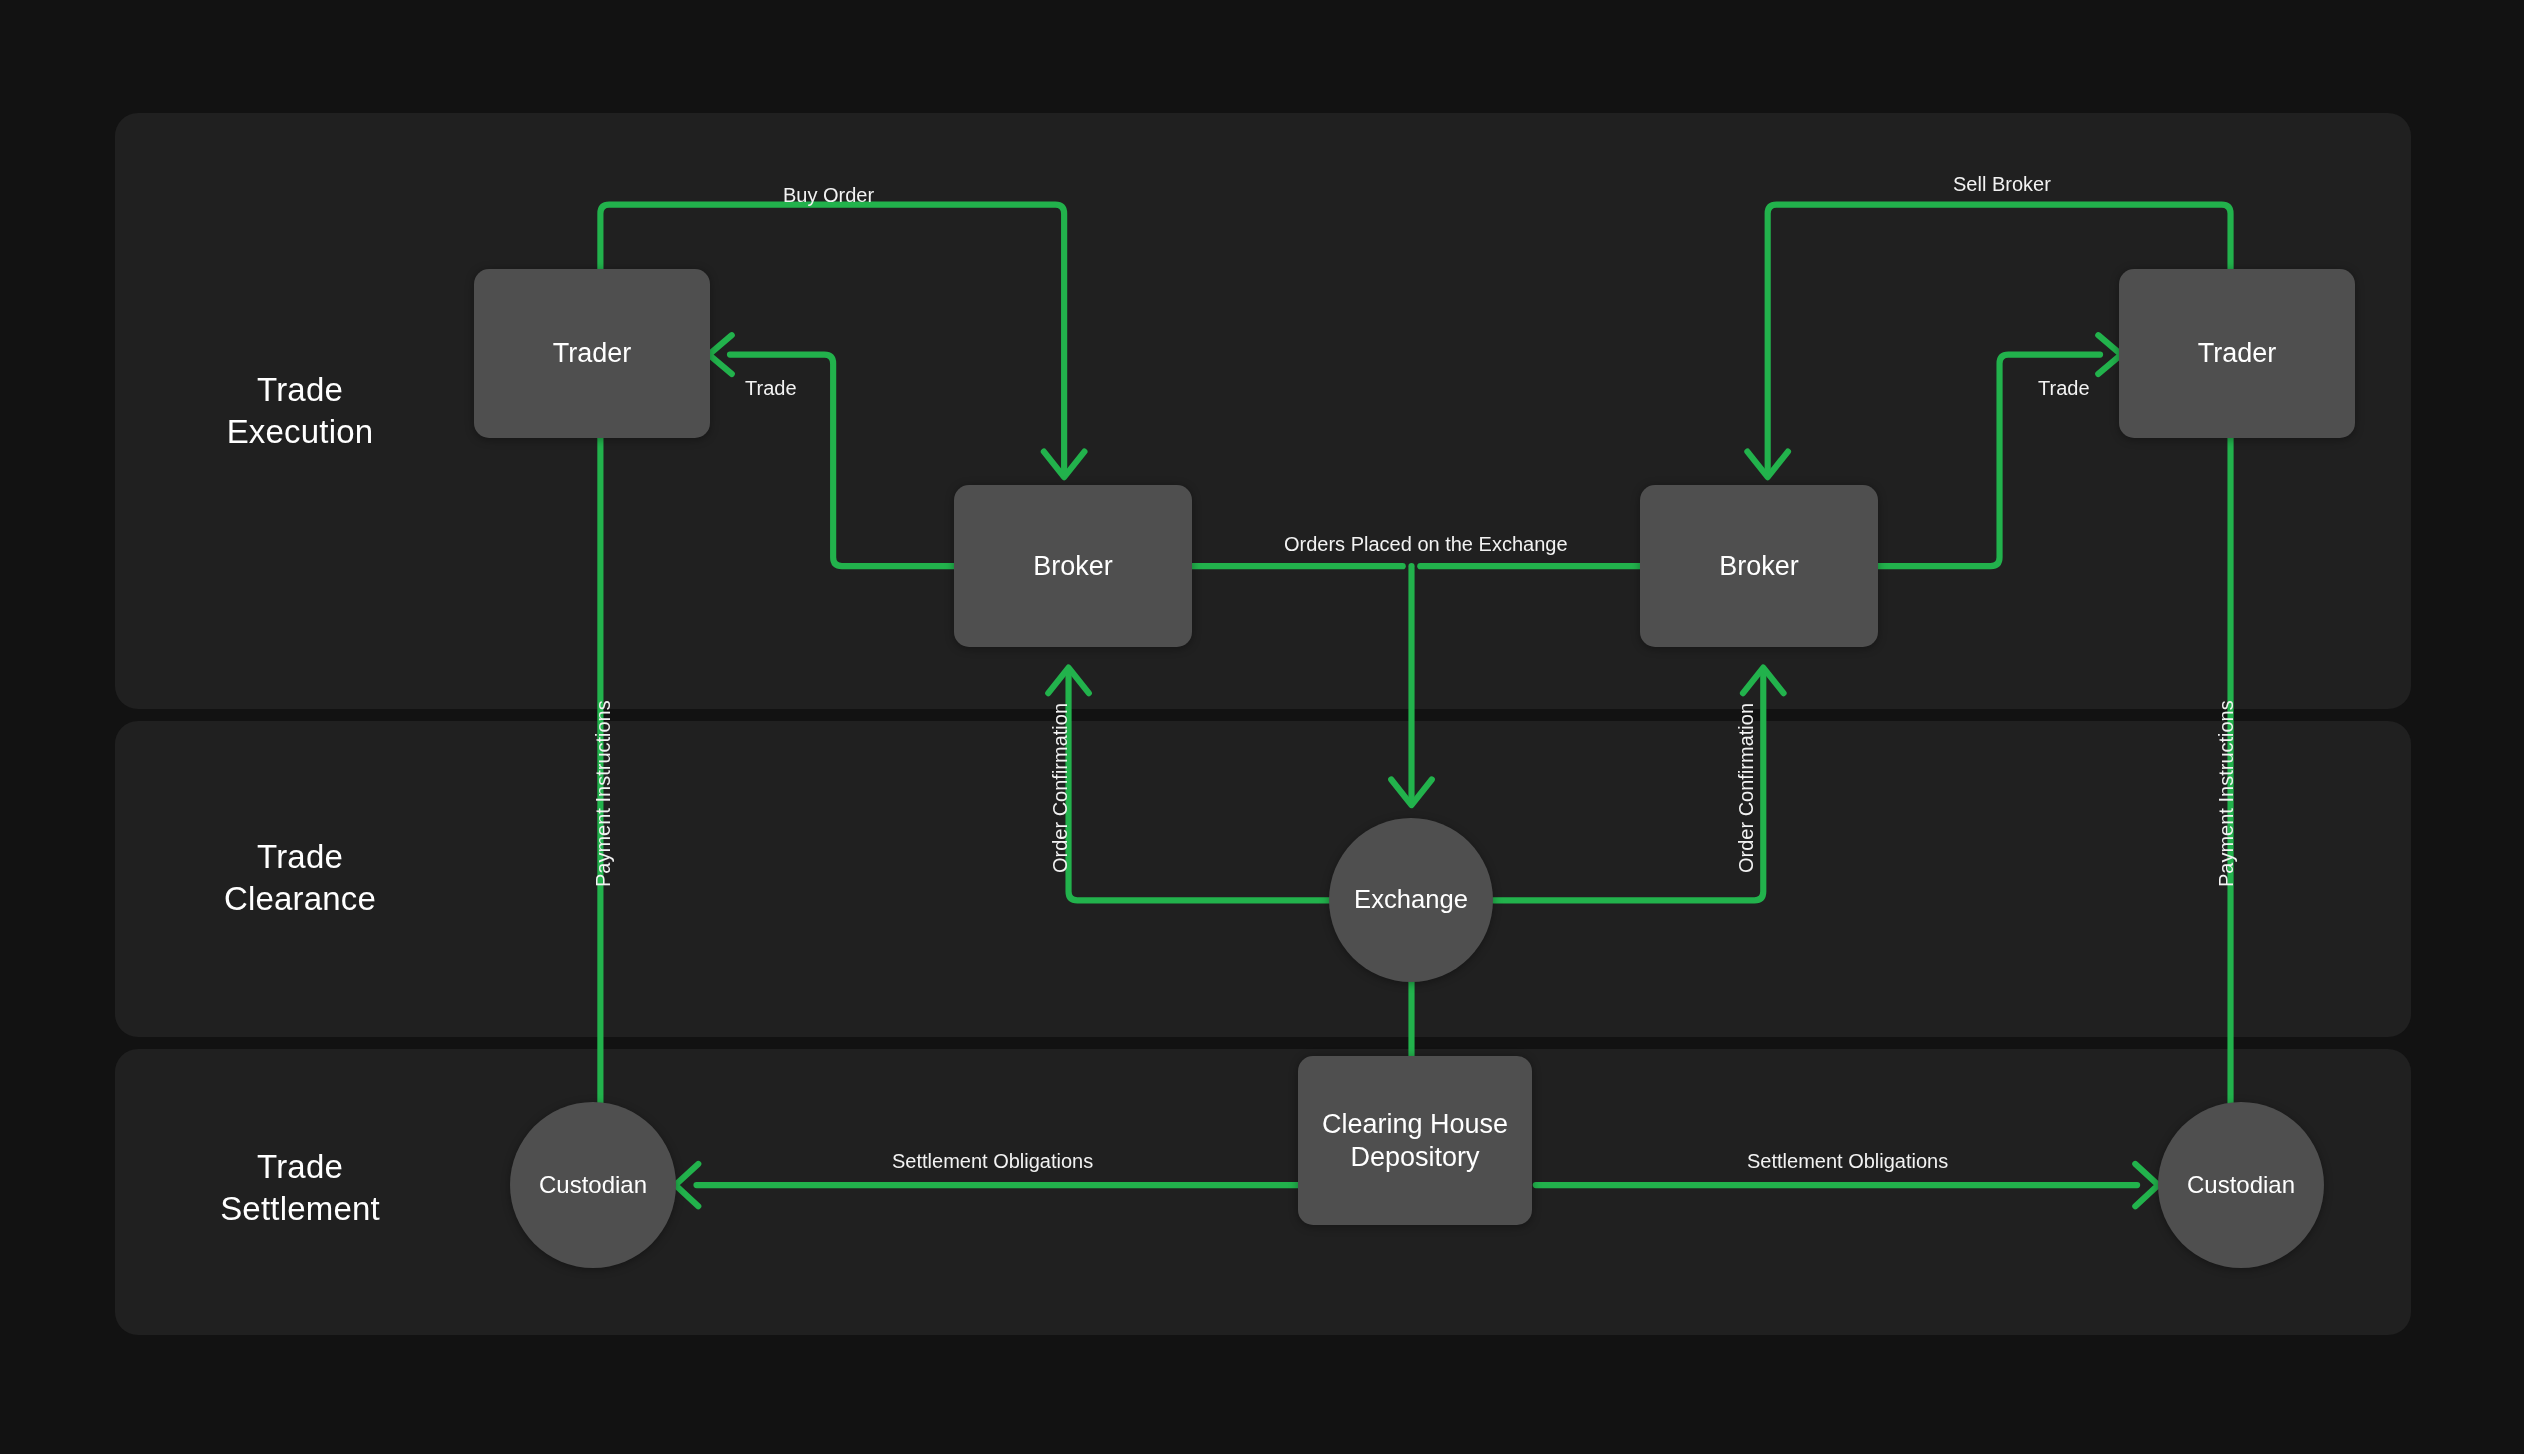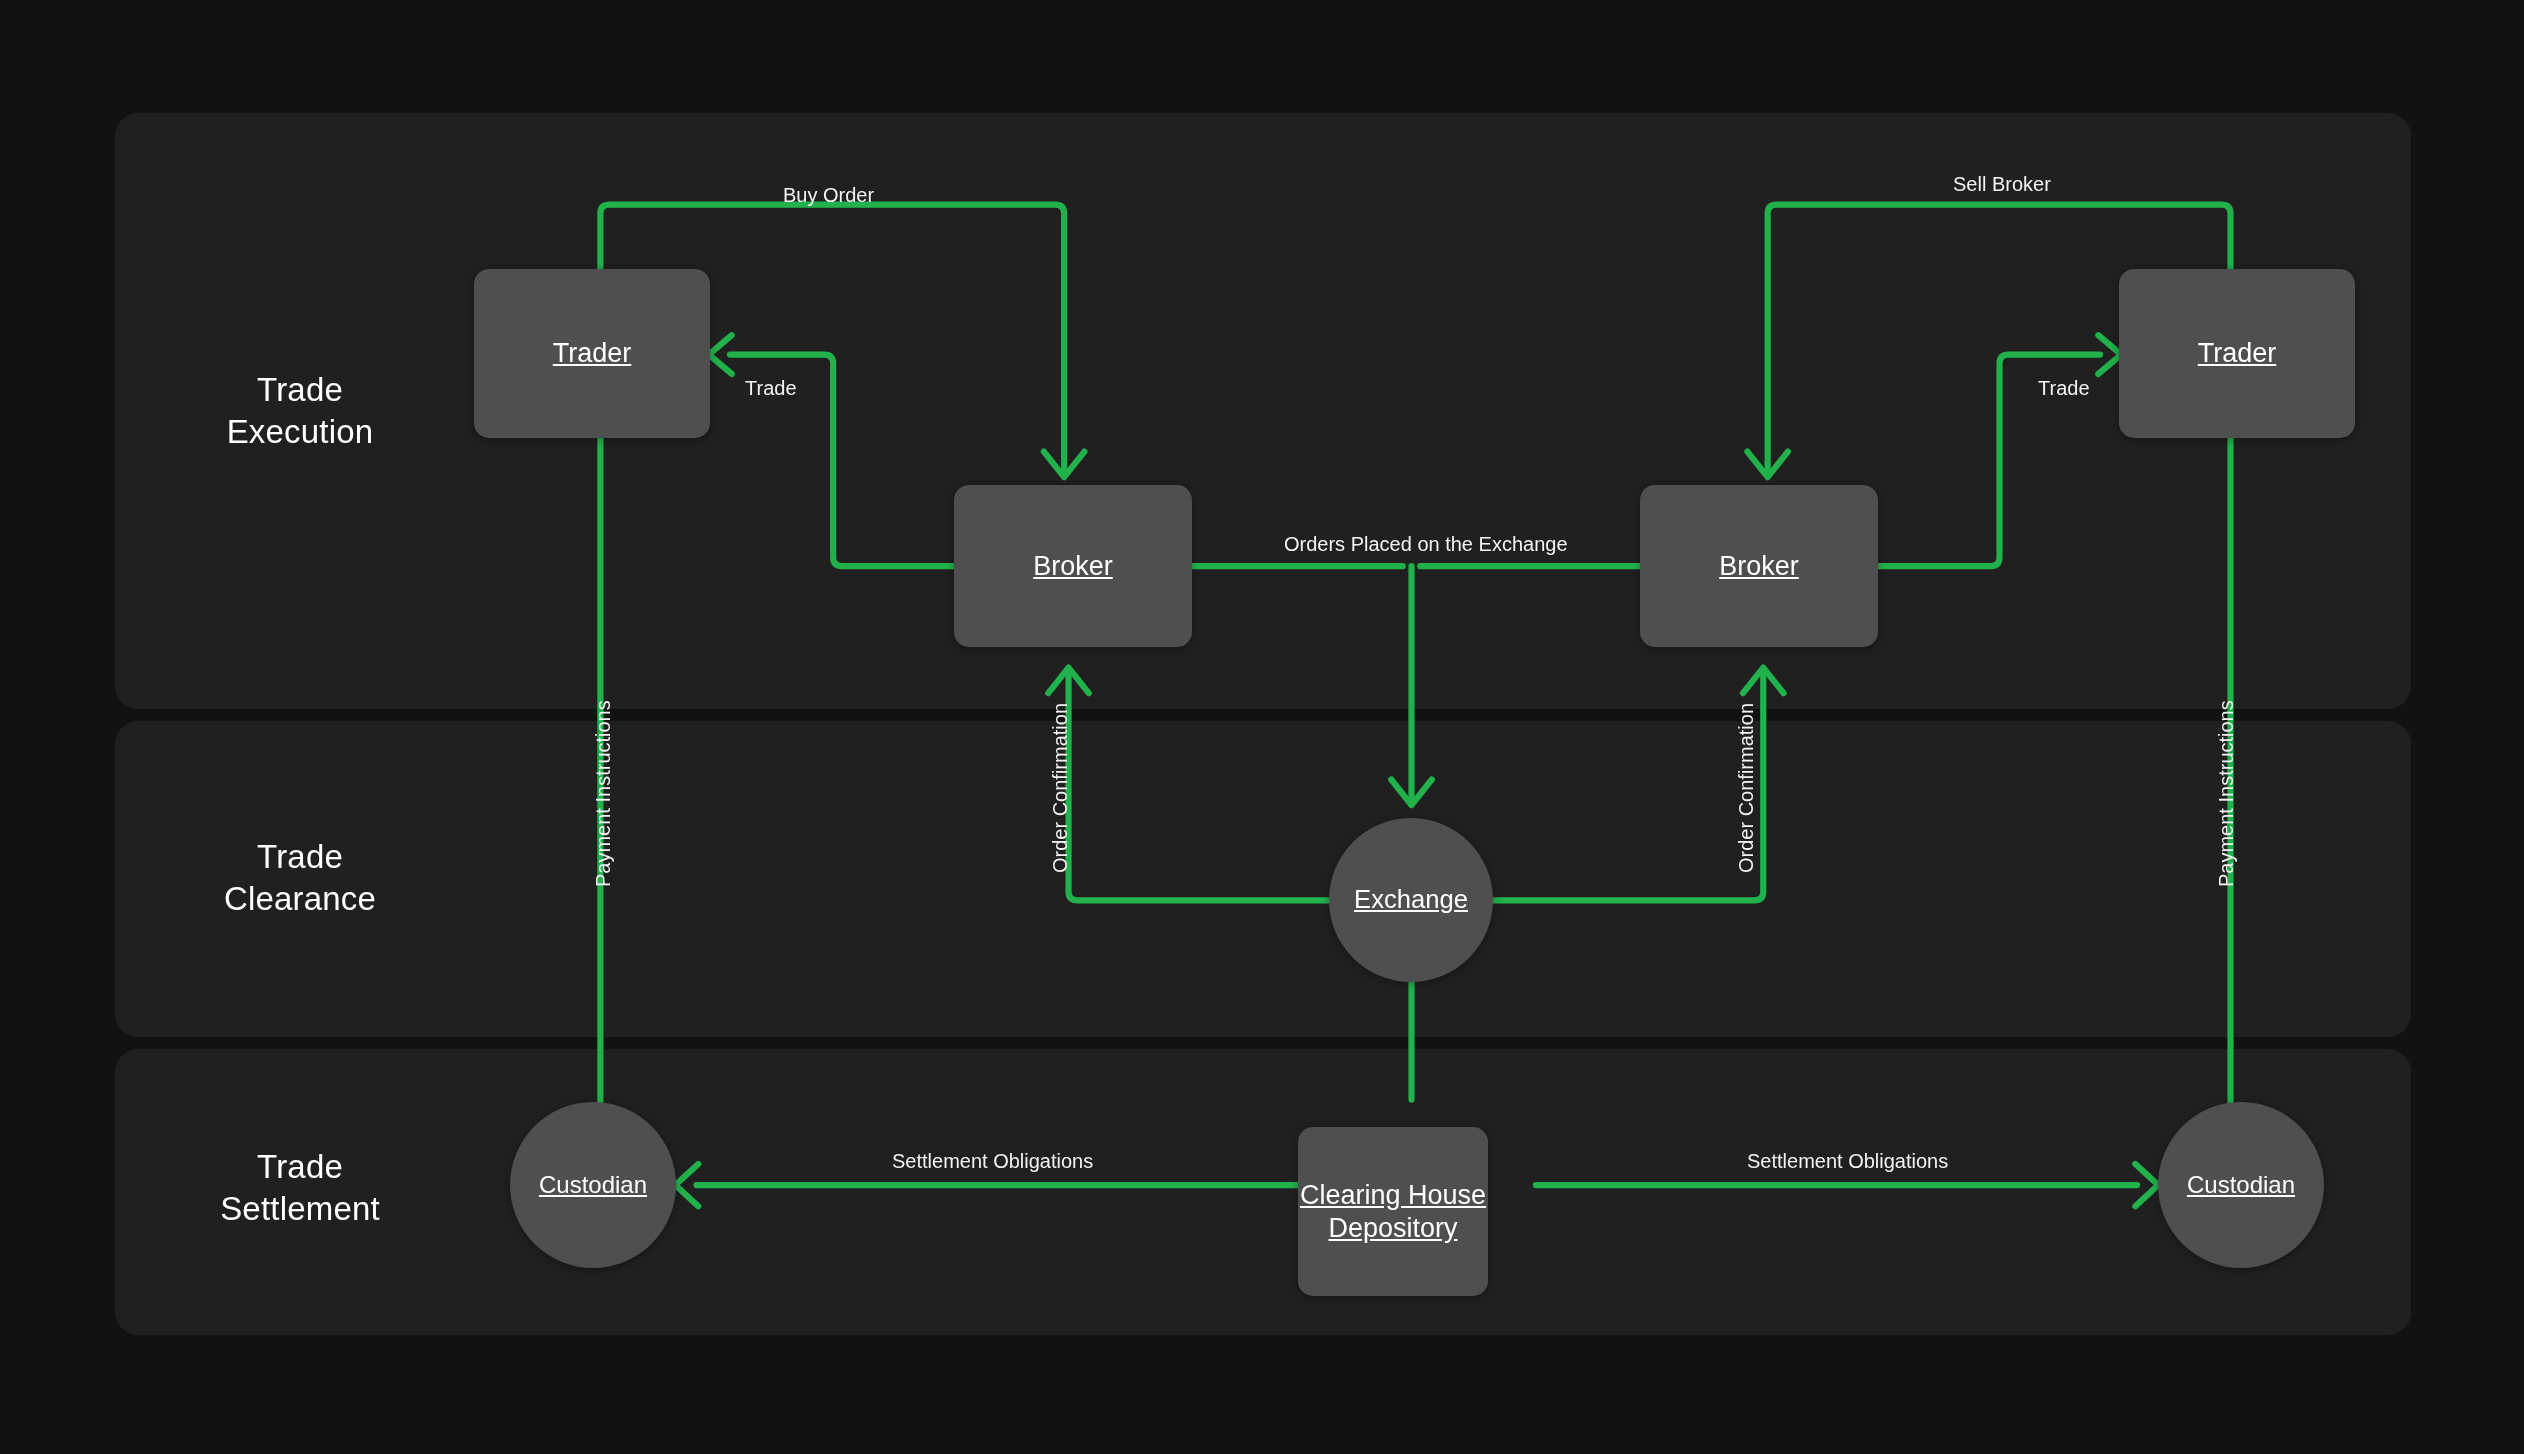--- a/index.html
+++ b/index.html
@@ -32,34 +32,33 @@
 
   
   #edges{position:absolute;left:0;top:0;width:2525px;height:1455px;overflow:visible;}
 
   
   .node{
     position:absolute;background:#4f4f4f;
     display:flex;align-items:center;justify-content:center;
     color:#fff;text-align:center;
     box-shadow:0 1.8px 8.8px rgba(0,0,0,.35);
-    text-decoration:underline;
   }
   .node.rect{border-radius:15px;}
   .node.circle{border-radius:50%;align-items:center;}
   .node .label{white-space:pre-line;line-height:1.22;}
 
   #node-trader-buy   {left:474px; top:269px;  width:236px;height:169px;font-size:27px;}
   #node-trader-sell  {left:2119px;top:269px;  width:236px;height:169px;font-size:27px;}
   #node-broker-buy   {left:954px;top:485px;  width:238px;height:162px;font-size:27px;}
   #node-broker-sell  {left:1640px;top:485px;  width:238px;height:162px;font-size:27px;}
   #node-exchange     {left:1329px;top:818px;  width:164px;height:164px;font-size:25.6px;}
   #node-custodian-buy{left:510px; top:1102px; width:166px;height:166px;font-size:24px;}
   #node-custodian-sell{left:2158px;top:1102px;width:166px;height:166px;font-size:24px;}
-  #node-clearing     {left:1298px;top:1127px; width:190px;height:169px;font-size:27px;}
+  #node-clearing     {left:1298px;top:1056px; width:234px;height:169px;font-size:27px;}
 
   
   .edge-label{
     position:absolute;color:#f2f2f2;font-size:20px;
     white-space:nowrap;pointer-events:none;
   }
   .edge-label.vert{transform-origin:0 0;transform:rotate(-90deg);}
 
   #lbl-buy-order          {left:783px; top:184px;}
   #lbl-sell-order         {left:1953px;top:173px;}

